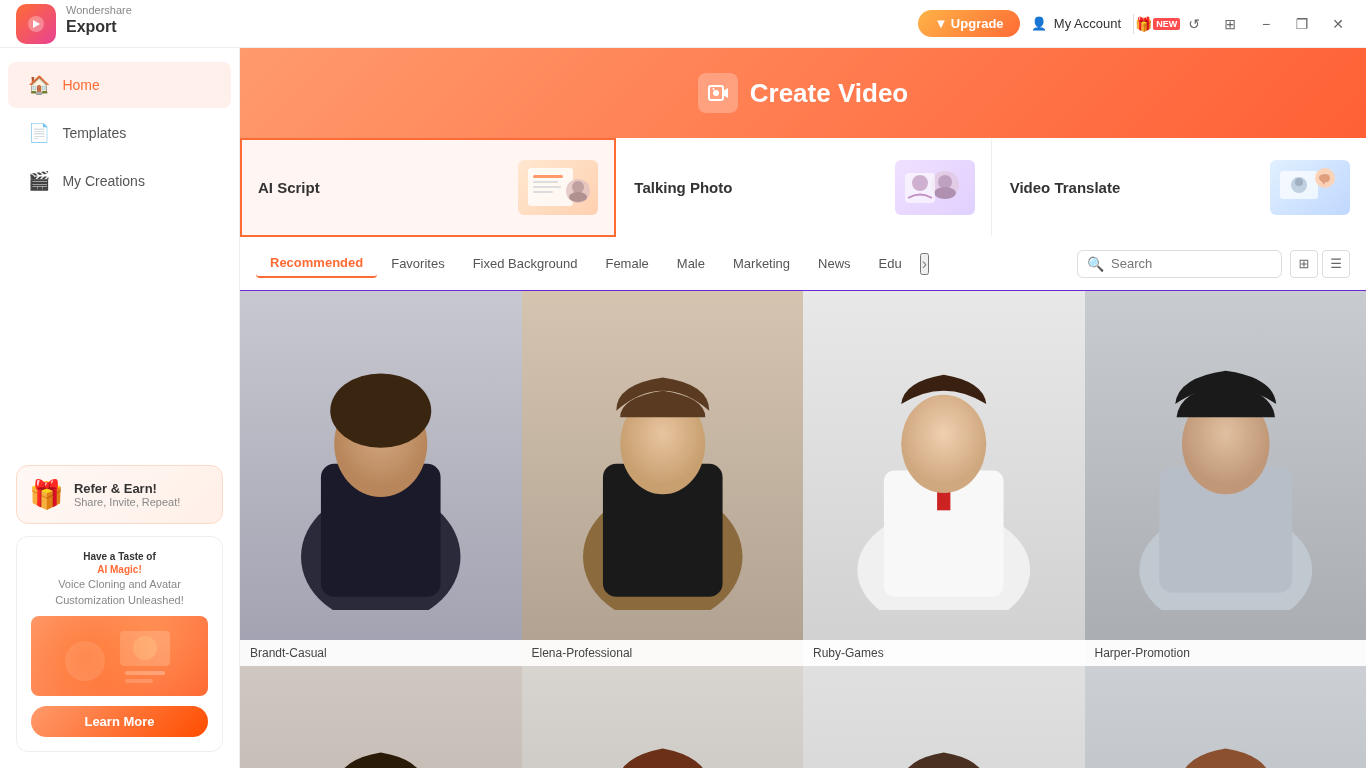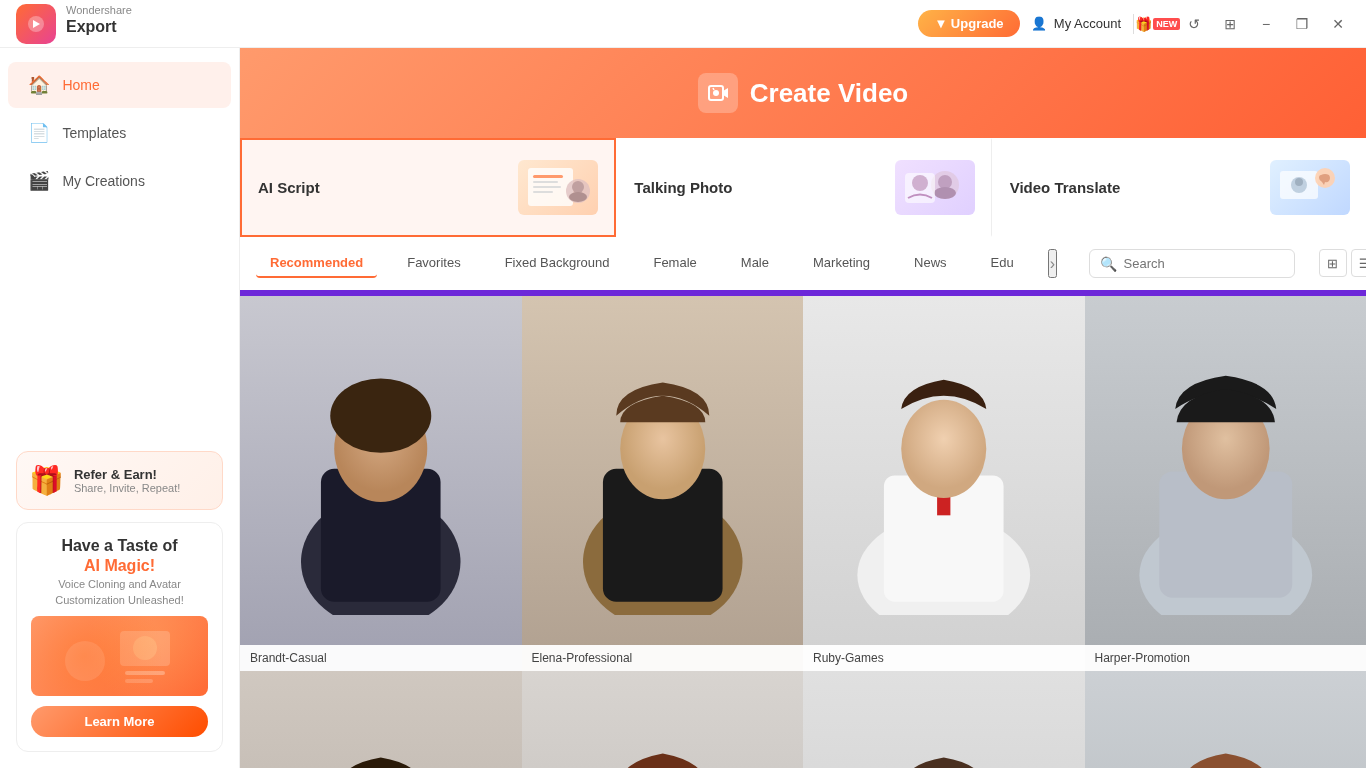--- a/index.html
+++ b/index.html
@@ -104,21 +104,21 @@
     
     .magic-card {
       background: #fff;
       border: 1px solid #eee;
       border-radius: 12px;
       padding: 14px;
       text-align: center;
       position: relative;
       overflow: hidden;
     }
-    .magic-card-title { font-size: 16px; font-weight: 700; color: #333; margin-bottom: 2px; }
+    .magic-card-title { font-size: 10px; font-weight: 700; color: #333; margin-bottom: 2px; }
     .magic-card-sub { font-size: 11px; color: #888; margin-bottom: 8px; line-height: 1.4; }
     .magic-card-visual {
       width: 100%; height: 80px;
       background: linear-gradient(135deg, #ff9a6c, #ff6b35);
       border-radius: 8px;
       margin-bottom: 10px;
       position: relative;
       overflow: hidden;
       display: flex; align-items: center; justify-content: center;
     }
@@ -193,25 +193,25 @@
     .feature-card-thumb {
       width: 80px; height: 55px;
       border-radius: 6px;
       overflow: hidden;
       background: #eee;
       display: flex; align-items: center; justify-content: center;
     }
 
     
     .filter-bar {
-      display: flex; 
+      display: flex; align-items: center;
       padding: 12px 16px;
       background: #fff;
-      border-bottom: 6px solid #6d28d9;
-      gap: 16px;
+      border-bottom: 1px solid #6d28d9;
+      gap: 0;
       flex-shrink: 0;
     }
     .filter-tab {
       padding: 6px 14px;
       font-size: 13px; color: #555;
       cursor: pointer;
       border-radius: 4px;
       white-space: nowrap;
     }
     .filter-tab.active { color: #ff6b35; font-weight: 600; border-bottom: 2px solid #ff6b35; }

